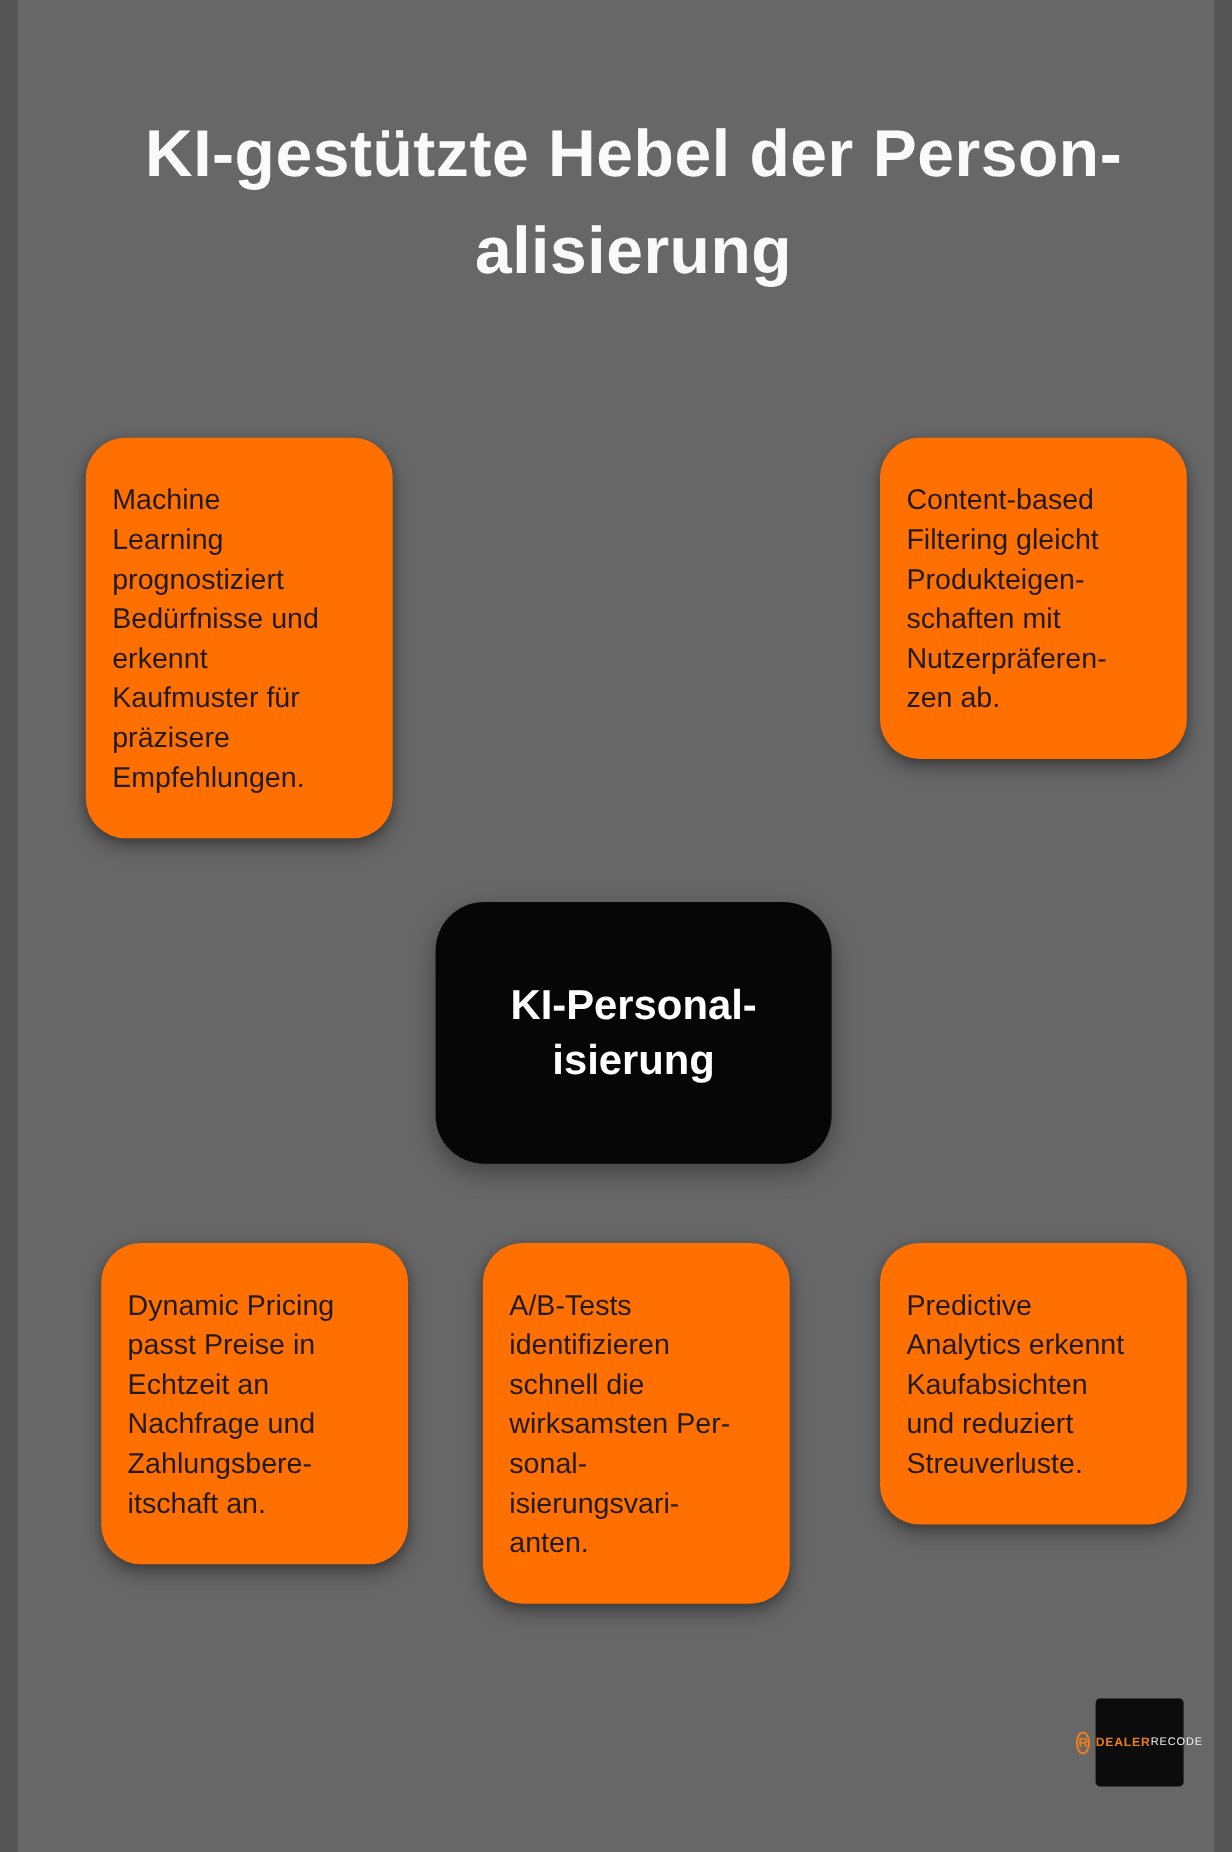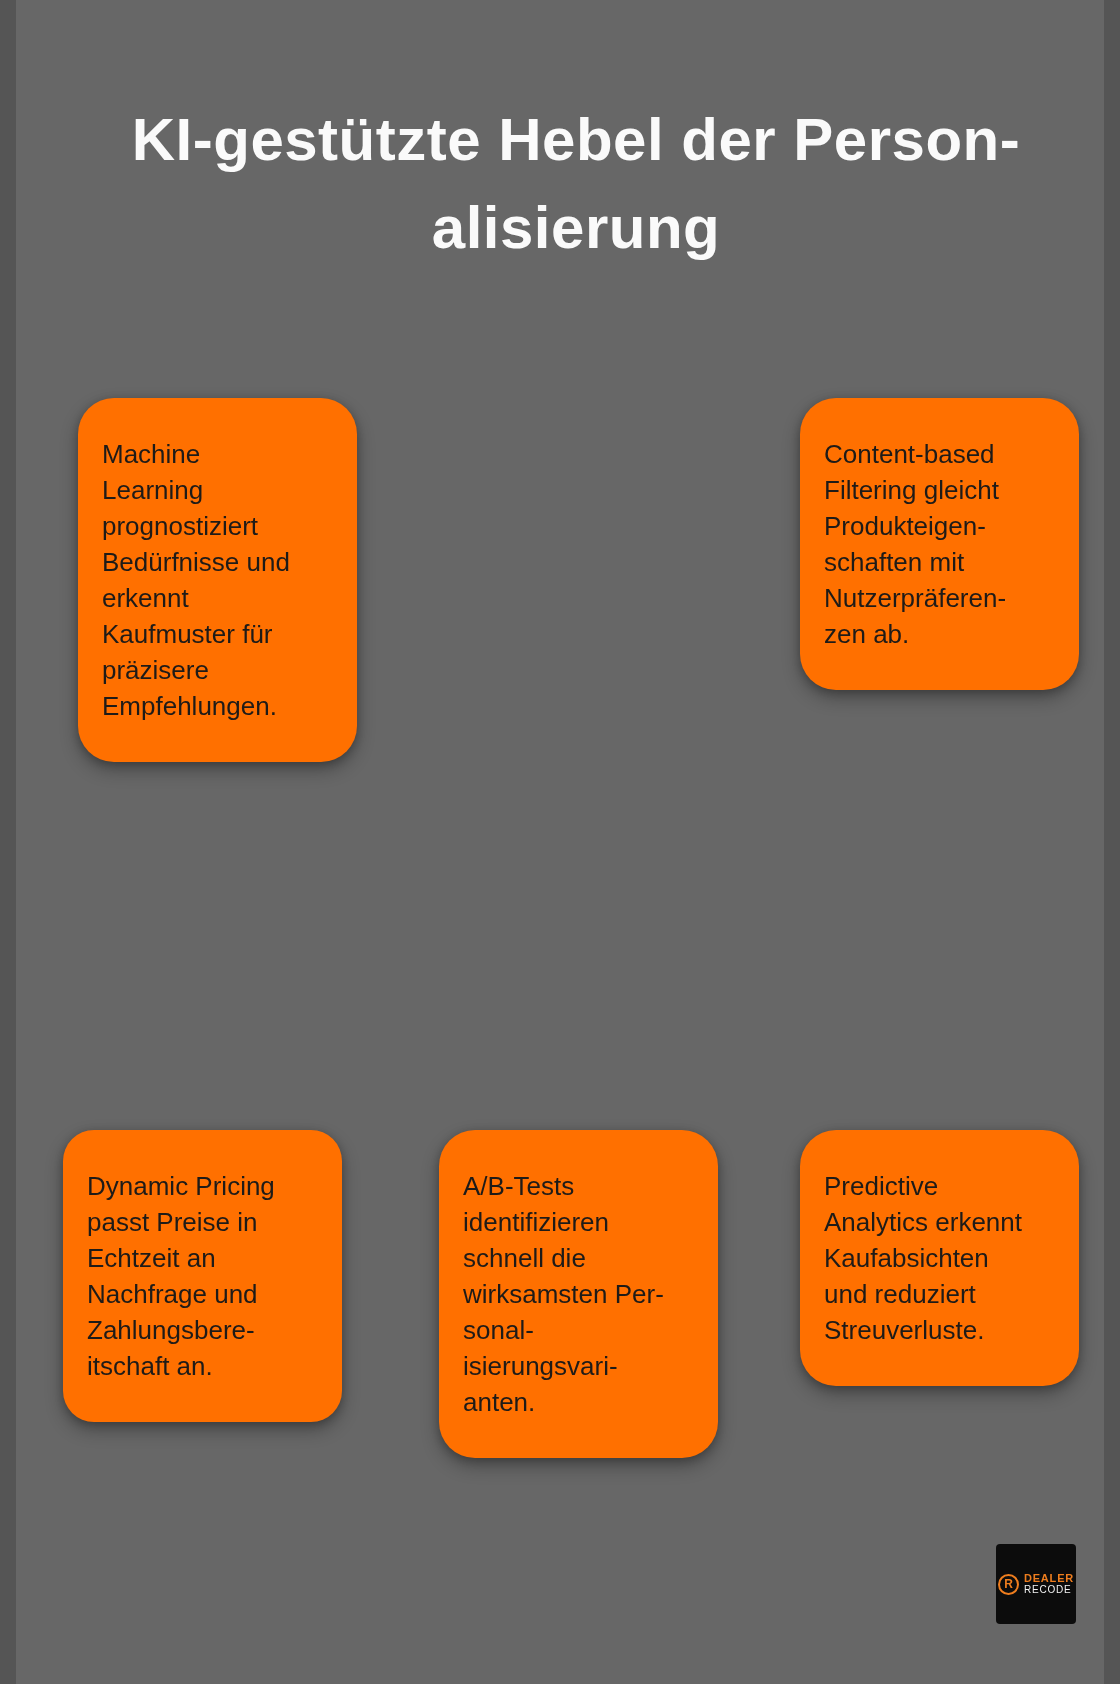--- a/index.html
+++ b/index.html
@@ -45,21 +45,21 @@
     padding:38px 24px;
     color:var(--card-text);
     font-size:26px;
     line-height:36px;
     white-space:pre-line;
     box-shadow:0 8px 18px rgba(0,0,0,0.30), 0 2px 8px rgba(0,0,0,0.22);
   }
   .card.pos-ml{left:62px;top:398px;}
   .card.pos-cf{left:423px;top:398px;}
   .card.pos-cb{left:784px;top:398px;}
-  .card.pos-dp{left:47px;top:1130px;border-radius:31px;}
+  .card.pos-dp{left:76px;top:1130px;}
   .card.pos-ab{left:423px;top:1130px;}
   .card.pos-pa{left:784px;top:1130px;}
   .center-node{
     position:absolute;
     left:380px;
     top:820px;
     width:360px;
     height:238px;
     background:var(--node-bg);
     border-radius:44px;
@@ -95,21 +95,21 @@
     display:flex;
     align-items:center;
     justify-content:center;
     color:var(--logo-orange);
     font-size:12px;
     font-weight:700;
     line-height:1;
   }
   .logo-text{
     display:flex;
-    flex-direction:column;
+    flex-direction:row;
     justify-content:flex-start;
   }
   .logo-text .line1{
     color:var(--logo-orange);
     font-size:11px;
     font-weight:700;
     letter-spacing:0.8px;
     line-height:12px;
   }
   .logo-text .line2{
@@ -138,20 +138,22 @@
 Empfehlungen.</div>
 
 
   <div class="card pos-cb">Content-based
 Filtering gleicht
 Produkteigen-
 schaften mit
 Nutzerpräferen-
 zen ab.</div>
 
+  <div class="center-node">KI-Personal-
+isierung</div>
 
   <div class="card pos-dp">Dynamic Pricing
 passt Preise in
 Echtzeit an
 Nachfrage und
 Zahlungsbere-
 itschaft an.</div>
 
   <div class="card pos-ab">A/B-Tests
 identifizieren

